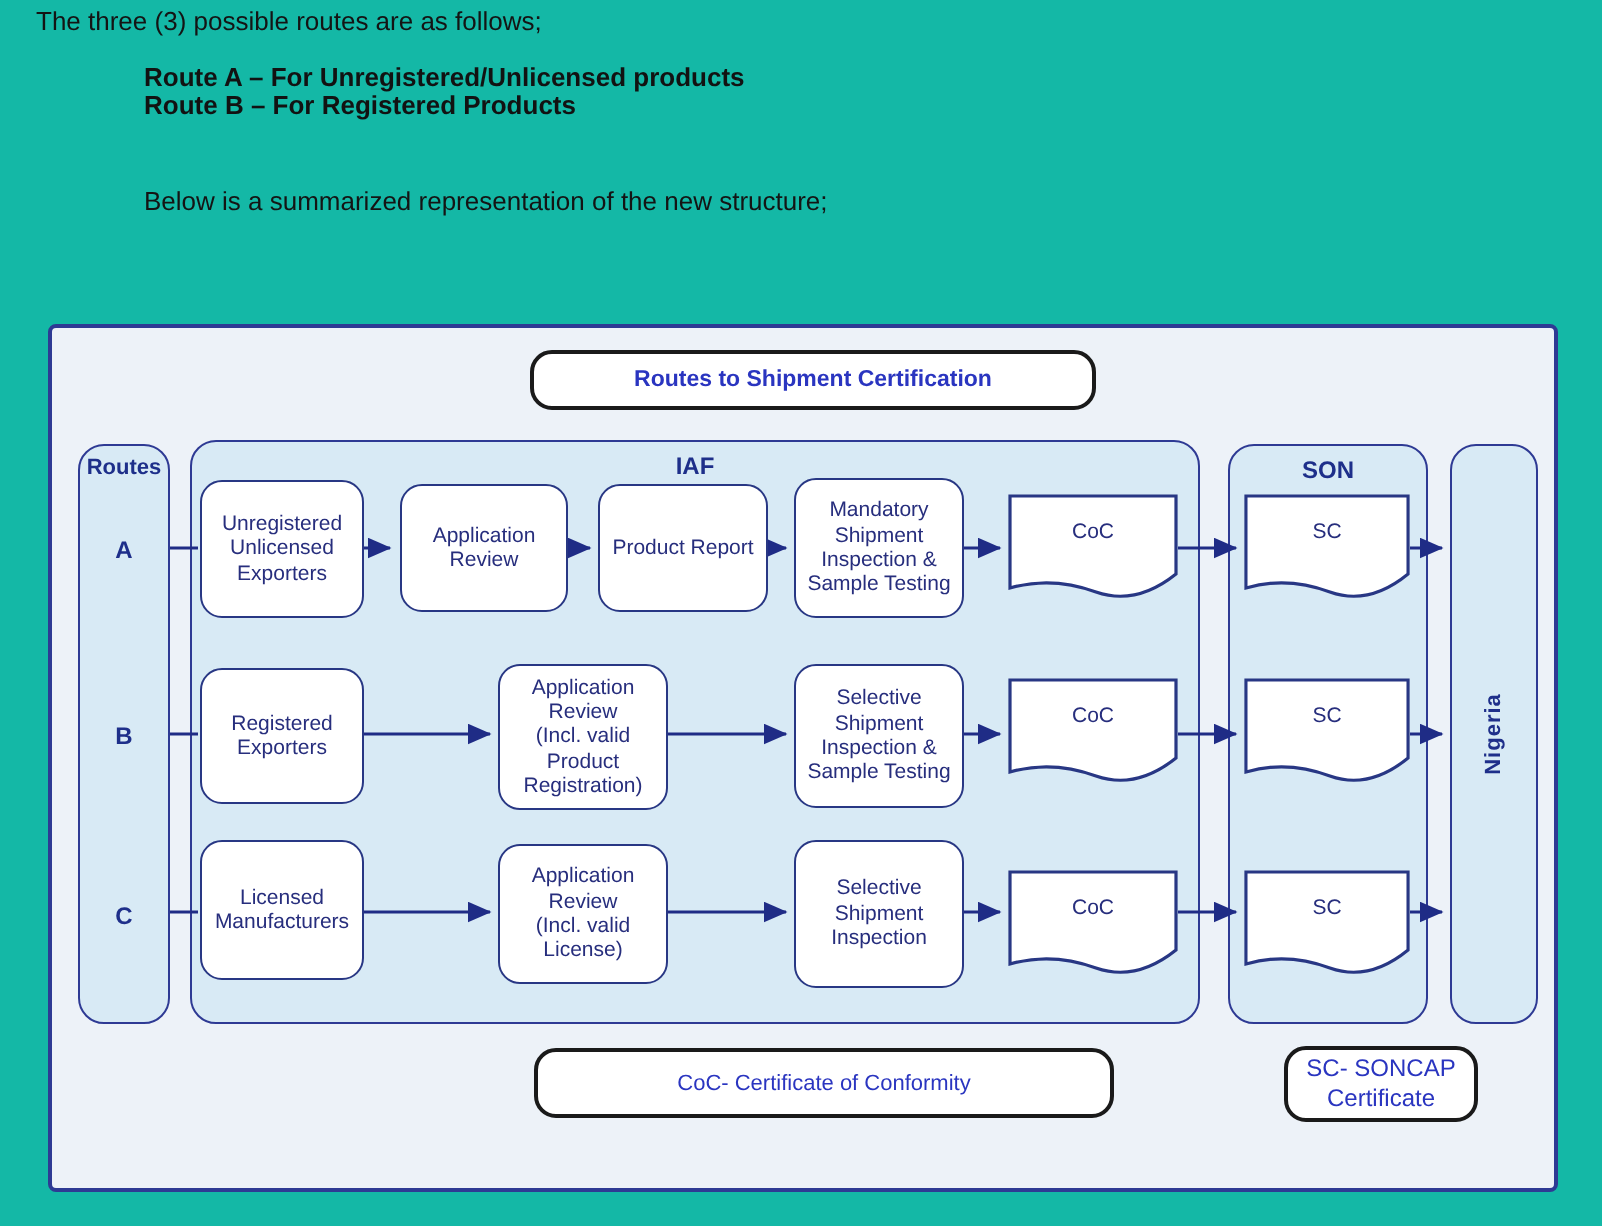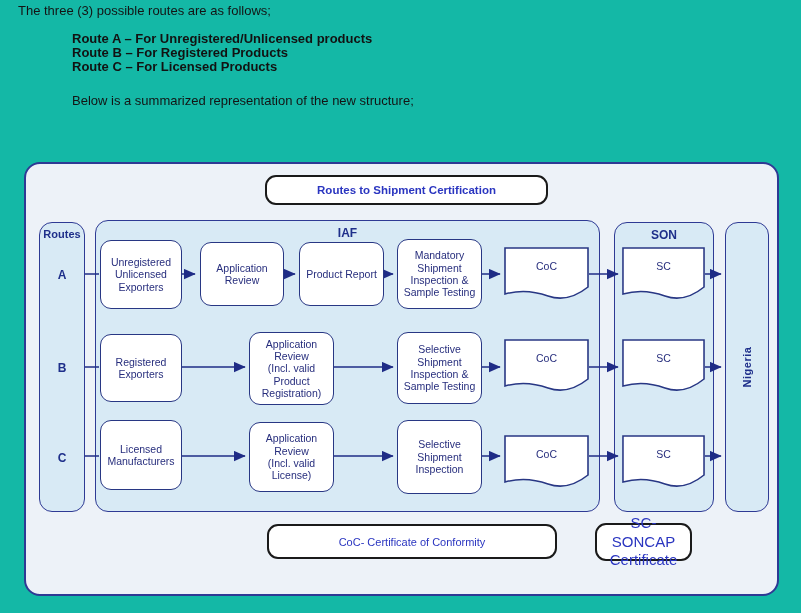--- a/index.html
+++ b/index.html
@@ -7,21 +7,21 @@
   body { font-family:"Liberation Sans", sans-serif; }
   .canvas { position:relative; width:801px; height:613px; background:#14b8a6; overflow:hidden; }
 
   
   .intro-line { position:absolute; left:18px; top:3px; font-size:13px; color:#141414; }
   .route-defs { position:absolute; left:72px; top:32px; font-size:13px; font-weight:bold; color:#121212; line-height:14px; }
   .summary-line { position:absolute; left:72px; top:93px; font-size:13px; color:#141414; }
 
   
   .outer { position:absolute; left:24px; top:162px; width:755px; height:434px;
-           background:#edf2f8; border:2px solid #2e3a94; border-radius:16px; }
+           background:#edf2f8; border:2px solid #2e3a94; border-radius:4px; }
 
   .title-box { position:absolute; left:239px; top:11px; width:283px; height:30px;
                background:#ffffff; border:2px solid #1a1a1a; border-radius:11px;
                display:flex; align-items:center; justify-content:center;
                font-size:11.5px; font-weight:bold; color:#2a35c0; }
 
   .section { position:absolute; background:#d8eaf5; border:1.5px solid #2e3a94; border-radius:13px; }
   .sec-routes  { left:13px;  top:58px; width:46px;  height:290px; }
   .sec-iaf     { left:69px;  top:56px; width:505px; height:292px;padding-left:31px; }
   .sec-son     { left:588px; top:58px; width:100px; height:290px; }
@@ -41,35 +41,34 @@
 
   .doc { position:absolute; width:85px; height:60px; }
   .doc svg { display:block; }
   .doc-label { position:absolute; top:13px; left:0; right:0; text-align:center;
                font-size:10.5px; color:#272e7d; }
 
   .legend-box { position:absolute; background:#ffffff; border:2px solid #1a1a1a; border-radius:11px;
                 display:flex; align-items:center; justify-content:center; text-align:center;
                 font-size:11px; color:#2a35c0; }
   .legend-coc { left:241px; top:360px; width:290px; height:35px; }
-  .legend-sc  { left:569px; top:359px; width:97px;  height:38px; font-size:15px; line-height:1.25; white-space:pre-line; }
+  .legend-sc  { left:616px; top:359px; width:97px;  height:38px; font-size:12px; line-height:1.25; white-space:pre-line; }
 
   .arrow-layer { position:absolute; left:0; top:0; width:755px; height:407px; pointer-events:none; }
 </style>
 </head>
 <body>
 
 <div class="canvas">
 
   <div class="intro-line">The three (3) possible routes are as follows;</div>
 
   <div class="route-defs">
     <div>Route A – For Unregistered/Unlicensed products</div>
     <div>Route B – For Registered Products</div>
-    <div>Route C – For Licensed Products</div>
   </div>
 
   <div class="summary-line">Below is a summarized representation of the new structure;</div>
 
   <div class="outer">
 
     <div class="title-box">Routes to Shipment Certification</div>
 
     <div class="section sec-routes">
       <div class="sec-header" style="font-size:11px;">Routes</div>

